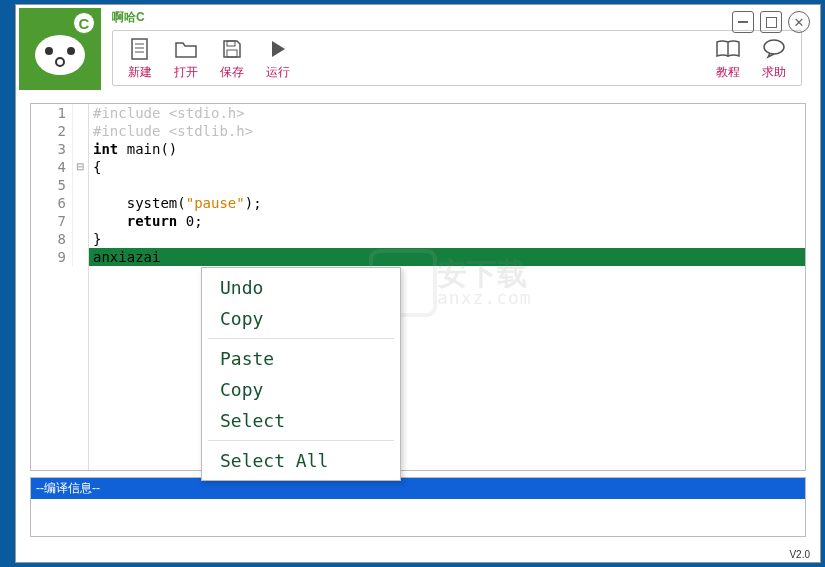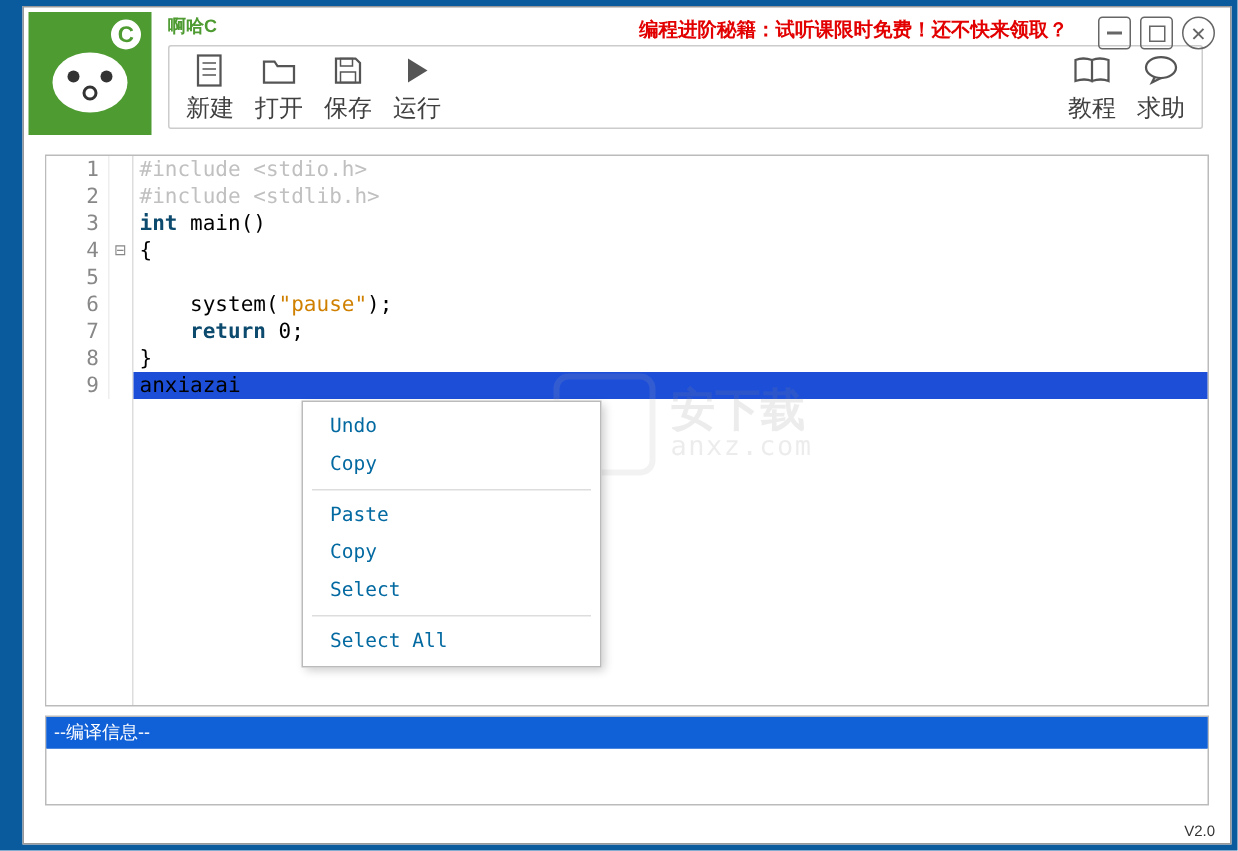--- a/index.html
+++ b/index.html
@@ -17,38 +17,38 @@
 .promo { position: absolute; top: 6px; left: 410px; color: #e20000; font-weight: bold; font-size: 13px; }
 .win-controls { position: absolute; top: 6px; right: 10px; display: flex; gap: 6px; }
 .win-btn { width: 22px; height: 22px; border: 1.5px solid #666; border-radius: 3px; display: flex; align-items: center; justify-content: center; cursor: pointer; font-size: 11px; color: #666; }
 .win-btn.close { border-radius: 50%; }
 .win-min::before { content: ""; width: 10px; height: 1.5px; background: #666; }
 .win-max::before { content: ""; width: 9px; height: 9px; border: 1.5px solid #666; }
 .win-close::before { content: "✕"; font-size: 13px; }
 .toolbar { display: flex; align-items: center; margin-top: 4px; border: 1px solid #ccc; border-radius: 2px; height: 56px; padding: 2px 4px; margin-right: 10px; }
 .tool-btn { display: flex; flex-direction: column; align-items: center; width: 46px; cursor: pointer; }
 .tool-icon { width: 26px; height: 26px; display: flex; align-items: center; justify-content: center; color: #555; }
-.tool-label { font-size: 16px; color: #404040; margin-top: 2px; }
+.tool-label { font-size: 12px; color: #be185d; margin-top: 2px; }
 .tool-spacer { flex: 1; }
 .editor-wrap { margin: 10px 14px 6px 14px; border: 1px solid #bbb; height: 368px; display: flex; position: relative; background: #fff; }
 .gutter { width: 58px; background: #fff; border-right: 1px solid #ddd; position: relative; }
 .gutter-inner { border-right: 1px solid #eee; width: 42px; }
 .line-num { text-align: right; padding-right: 6px; font-family: Consolas, monospace; font-size: 14px; color: #888; height: 18px; line-height: 18px; }
 .fold-col { position: absolute; left: 42px; top: 0; width: 16px; }
 .fold-mark { position: absolute; left: 3px; font-size: 10px; color: #888; }
 .code-area { flex: 1; font-family: Consolas, monospace; font-size: 14px; position: relative; }
 .code-line { height: 18px; line-height: 18px; padding-left: 4px; white-space: pre; }
-.code-line.hl { background: #1d4ed8; }
+.code-line.hl { background: #15803d; }
 .kw-pp { color: #c0c0c0; }
-.kw-blue { color: #0c4a6e; font-weight: bold; }
+.kw-blue { color: #000000; font-weight: bold; }
 .kw-str-q { color: #d08000; }
 .context-menu { position: absolute; top: 163px; left: 112px; width: 200px; background: #fff; border: 1px solid #bbb; box-shadow: 2px 2px 6px rgba(0,0,0,0.2); padding: 4px 0; z-index: 100; }
-.menu-item { padding: 5px 18px; font-size: 13px; color: #0369a1; cursor: pointer; }
+.menu-item { padding: 5px 18px; font-size: 18px; color: #14532d; cursor: pointer; }
 .menu-sep { height: 1px; background: #ddd; margin: 4px 6px; }
-.watermark { position: absolute; top: 145px; left: 280px; opacity: 0.15; pointer-events: none; font-size: 28px; color: #888; display: flex; align-items: center; gap: 10px; }
+.watermark { position: absolute; top: 145px; left: 280px; opacity: 0.15; pointer-events: none; font-size: 28px; color: #888; display: flex; align-items: center; }
 .wm-icon { width: 68px; height: 68px; border: 4px solid #aaa; border-radius: 10px; position: relative; }
 .wm-text { display: flex; flex-direction: column; line-height: 1; }
 .wm-cn { font-size: 30px; font-weight: bold; }
 .wm-en { font-size: 18px; letter-spacing: 1px; }
 .output-panel { margin: 4px 14px 4px 14px; border: 1px solid #bbb; height: 60px; background: #fff; }
 .output-header { background: #1060d8; color: #fff; font-size: 12px; padding: 1px 4px; border: 1px solid #1060d8; }
 .version { position: absolute; bottom: 2px; right: 10px; font-size: 10px; color: #333; }
 svg { display: block; }
 </style>
 </head>
@@ -117,21 +117,20 @@
           <span class="tool-icon">
             <svg width="24" height="22" viewBox="0 0 24 22">
                 <ellipse cx="12" cy="9" rx="10" ry="7" fill="none" stroke="#555" stroke-width="1.5"></ellipse>
                 <path d="M8 15 l-2 4 l6 -3" fill="none" stroke="#555" stroke-width="1.5"></path>
               </svg>
           </span>
           <span class="tool-label">求助</span>
         </div>
       </div>
     </div>
-    <div class="promo">编程进阶秘籍：试听课限时免费！还不快来领取？</div>
     <div class="win-controls">
       <div class="win-btn win-min"></div>
       <div class="win-btn win-max"></div>
       <div class="win-btn close win-close"></div>
     </div>
   </div>
 
   <div class="editor-wrap">
     <div class="gutter">
       <div class="gutter-inner" id="gutter-nums">

